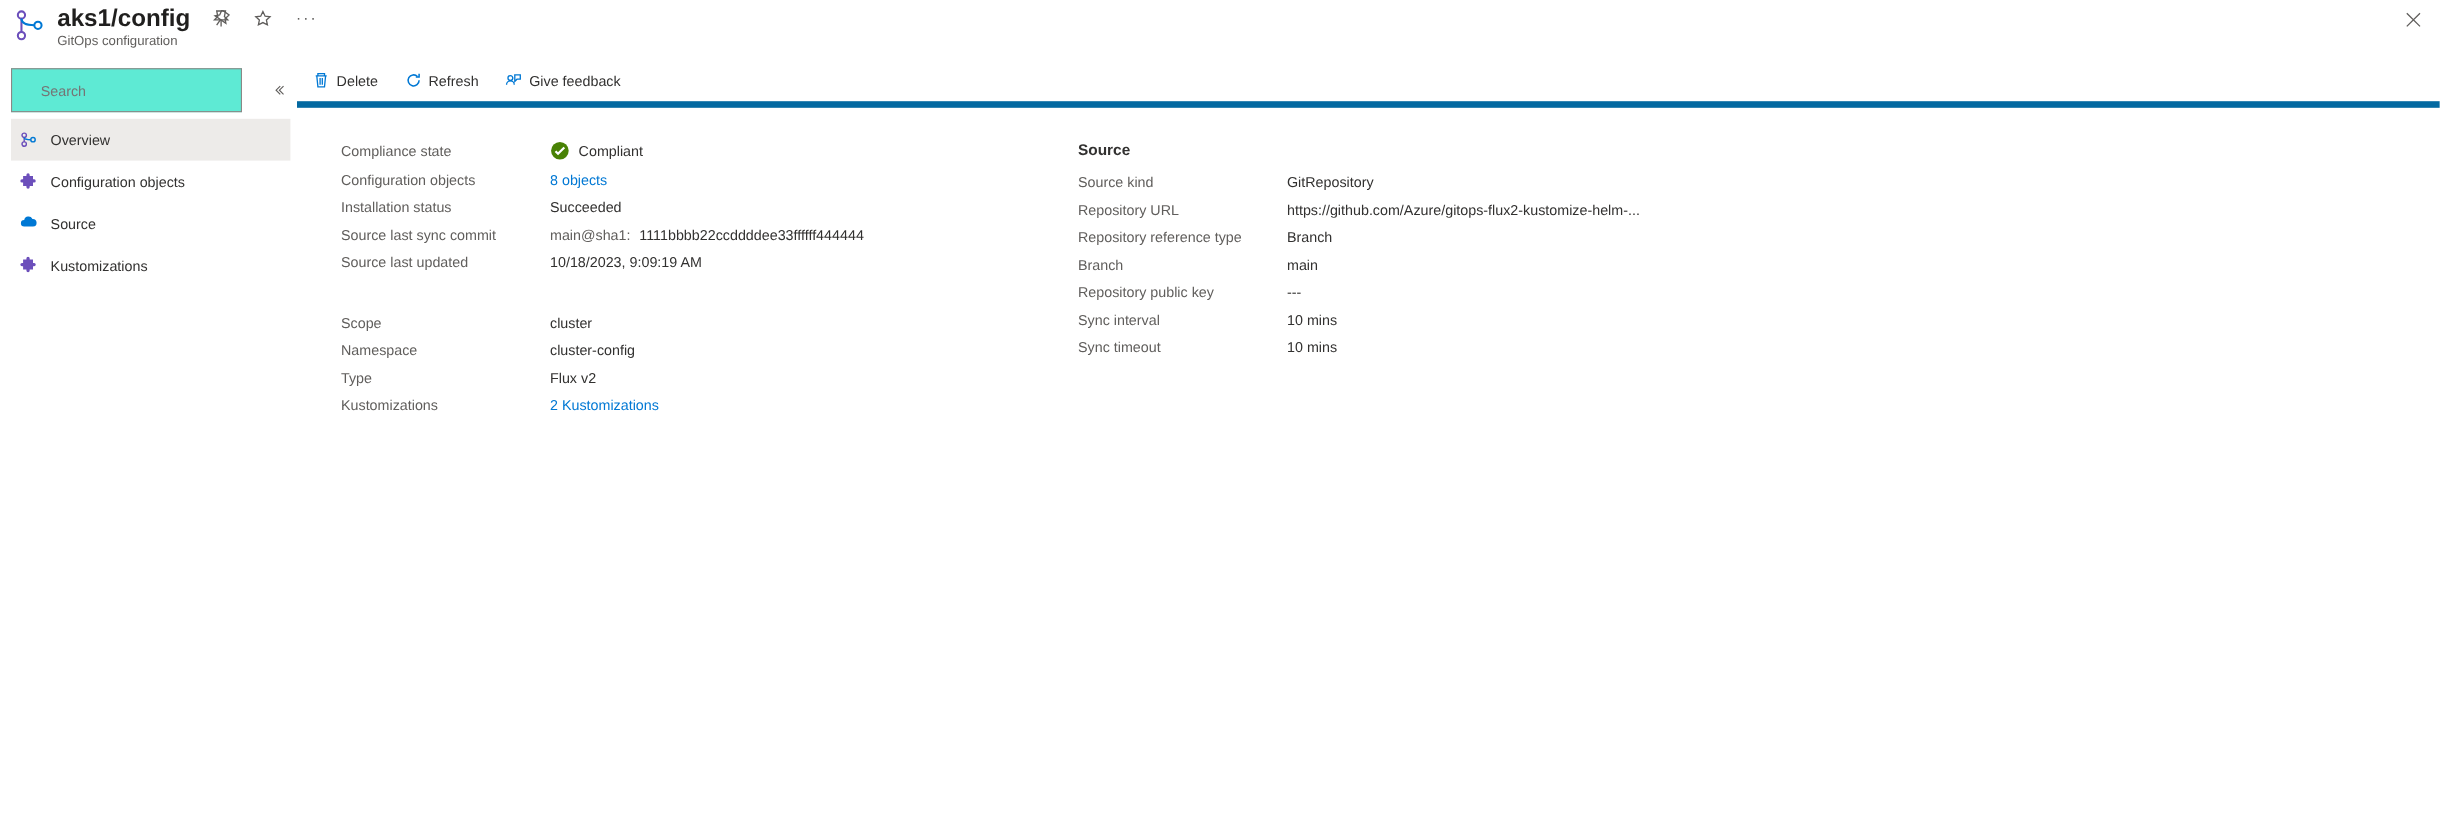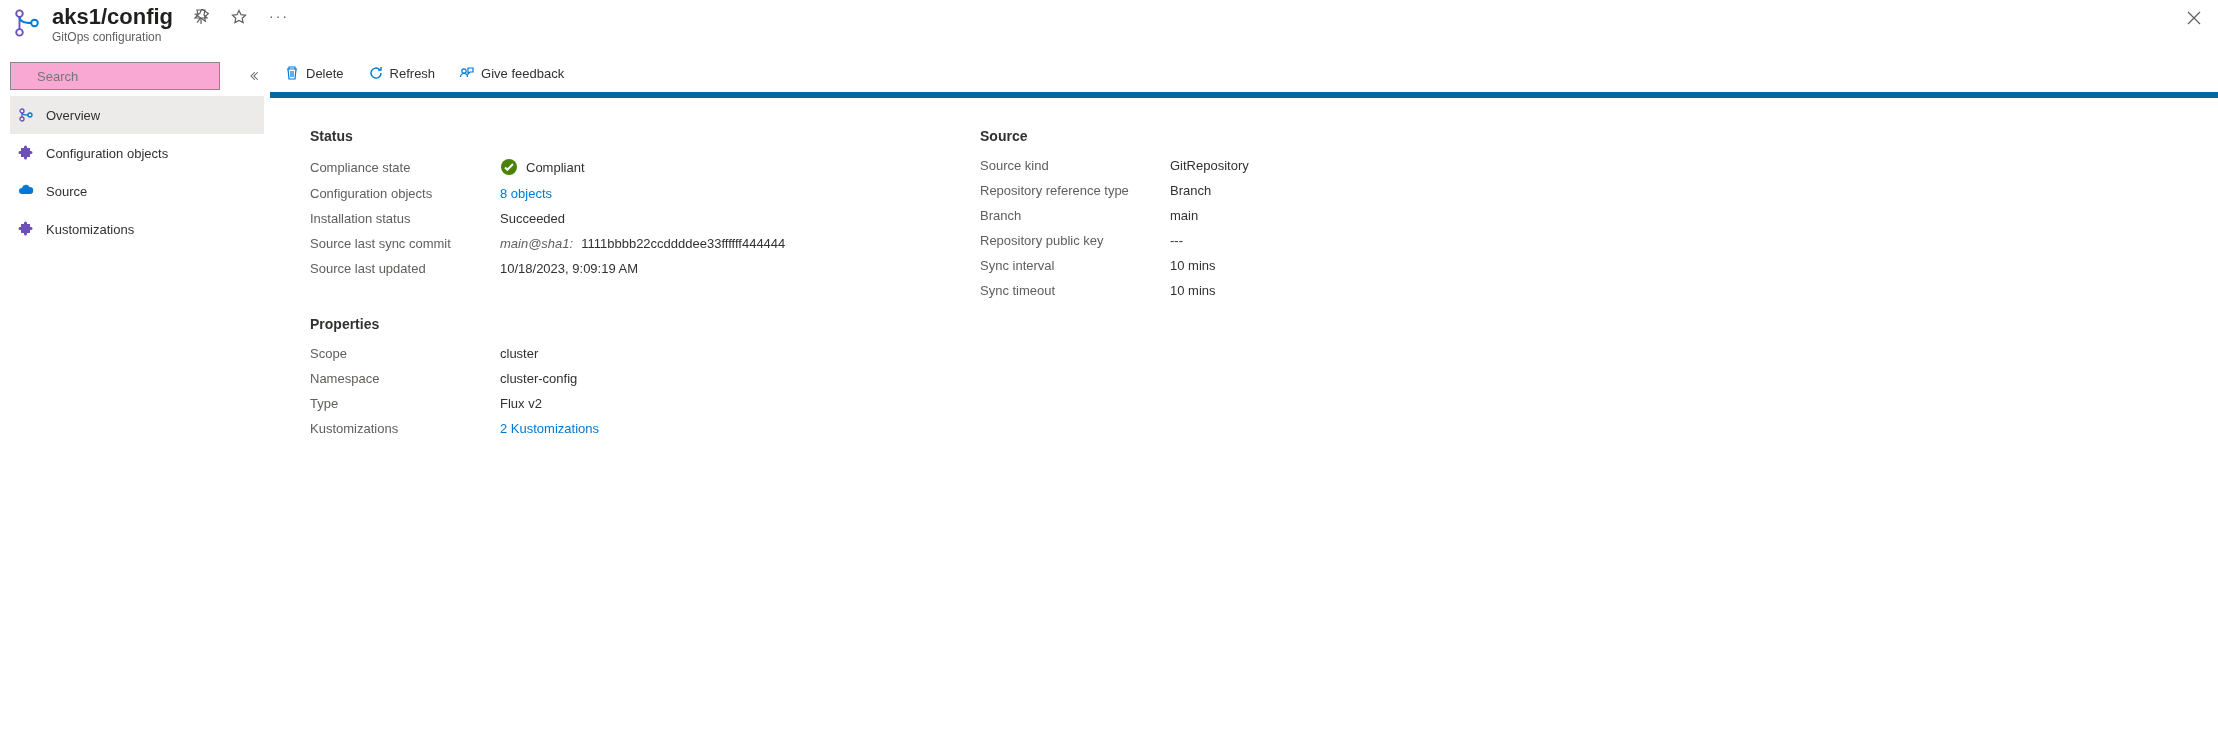--- a/index.html
+++ b/index.html
@@ -72,25 +72,25 @@
       flex-shrink: 0;
       padding: 8px 6px 0 10px;
     }
     .search-row {
       display: flex;
       align-items: center;
       margin-bottom: 6px;
     }
     .search-input {
       flex: 1;
-      height: 28px;
+      height: 40px;
       border: 1px solid #8a8886;
       padding: 0 6px 0 26px;
       font-size: 13px;
-      background: #f9a8d4;
+      background: #5eead4;
       position: relative;
     }
     .search-wrap {
       position: relative;
       flex: 1;
     }
     .search-icon {
       position: absolute;
       left: 6px;
       top: 6px;
@@ -187,21 +187,21 @@
       align-items:center;
       gap:8px;
     }
     .link { color: #0078d4; cursor:pointer; }
     .check-icon {
       width: 18px;
       height: 18px;
     }
     .section-gap { height: 30px; }
     .truncate { max-width: 360px; white-space: nowrap; overflow: hidden; text-overflow: ellipsis; display:inline-block;}
-    .commit-prefix { color: #605e5c; font-style: italic; }
+    .commit-prefix { color: #605e5c; }
   </style>
 </head>
 <body>
 
 <div class="header">
   <div class="header-icon">
     <svg viewBox="0 0 32 32" width="30" height="30">
       <circle cx="8" cy="6" r="3.5" fill="none" stroke="#6c4fbb" stroke-width="2"></circle>
       <circle cx="8" cy="26" r="3.5" fill="none" stroke="#6c4fbb" stroke-width="2"></circle>
       <circle cx="24" cy="16" r="3.5" fill="none" stroke="#0078d4" stroke-width="2"></circle>
@@ -329,21 +329,20 @@
             <path d="M9 3h5v4H11l-2 2z"></path>
           </svg>
         </span>
         <span>Give feedback</span>
       </div>
     </div>
 
     <div class="content">
 
       <div class="col col-left">
-        <div class="section-title">Status</div>
 
         <div class="kv-row">
           <div class="kv-key">Compliance state</div>
           <div class="kv-val">
             <span class="check-icon">
               <svg viewBox="0 0 18 18" width="18" height="18">
                 <circle cx="9" cy="9" r="8" fill="#498205"></circle>
                 <path d="M5 9.5l2.3 2.3L13 6" stroke="#fff" stroke-width="2" fill="none"></path>
               </svg>
             </span>
@@ -371,21 +370,20 @@
           </div>
         </div>
 
         <div class="kv-row">
           <div class="kv-key">Source last updated</div>
           <div class="kv-val">10/18/2023, 9:09:19 AM</div>
         </div>
 
 
         <div class="section-gap"></div>
-        <div class="section-title">Properties</div>
 
         <div class="kv-row">
           <div class="kv-key">Scope</div>
           <div class="kv-val">cluster</div>
         </div>
         <div class="kv-row">
           <div class="kv-key">Namespace</div>
           <div class="kv-val">cluster-config</div>
         </div>
         <div class="kv-row">
@@ -401,20 +399,26 @@
       </div>
 
       <div class="col col-right">
         <div class="section-title">Source</div>
 
         <div class="kv-row">
           <div class="kv-key">Source kind</div>
           <div class="kv-val">GitRepository</div>
         </div>
         <div class="kv-row">
+          <div class="kv-key">Repository URL</div>
+          <div class="kv-val">
+              <span class="truncate">https://github.com/Azure/gitops-flux2-kustomize-helm-...</span>
+            </div>
+        </div>
+        <div class="kv-row">
           <div class="kv-key">Repository reference type</div>
           <div class="kv-val">Branch</div>
         </div>
         <div class="kv-row">
           <div class="kv-key">Branch</div>
           <div class="kv-val">main</div>
         </div>
         <div class="kv-row">
           <div class="kv-key">Repository public key</div>
           <div class="kv-val">---</div>

